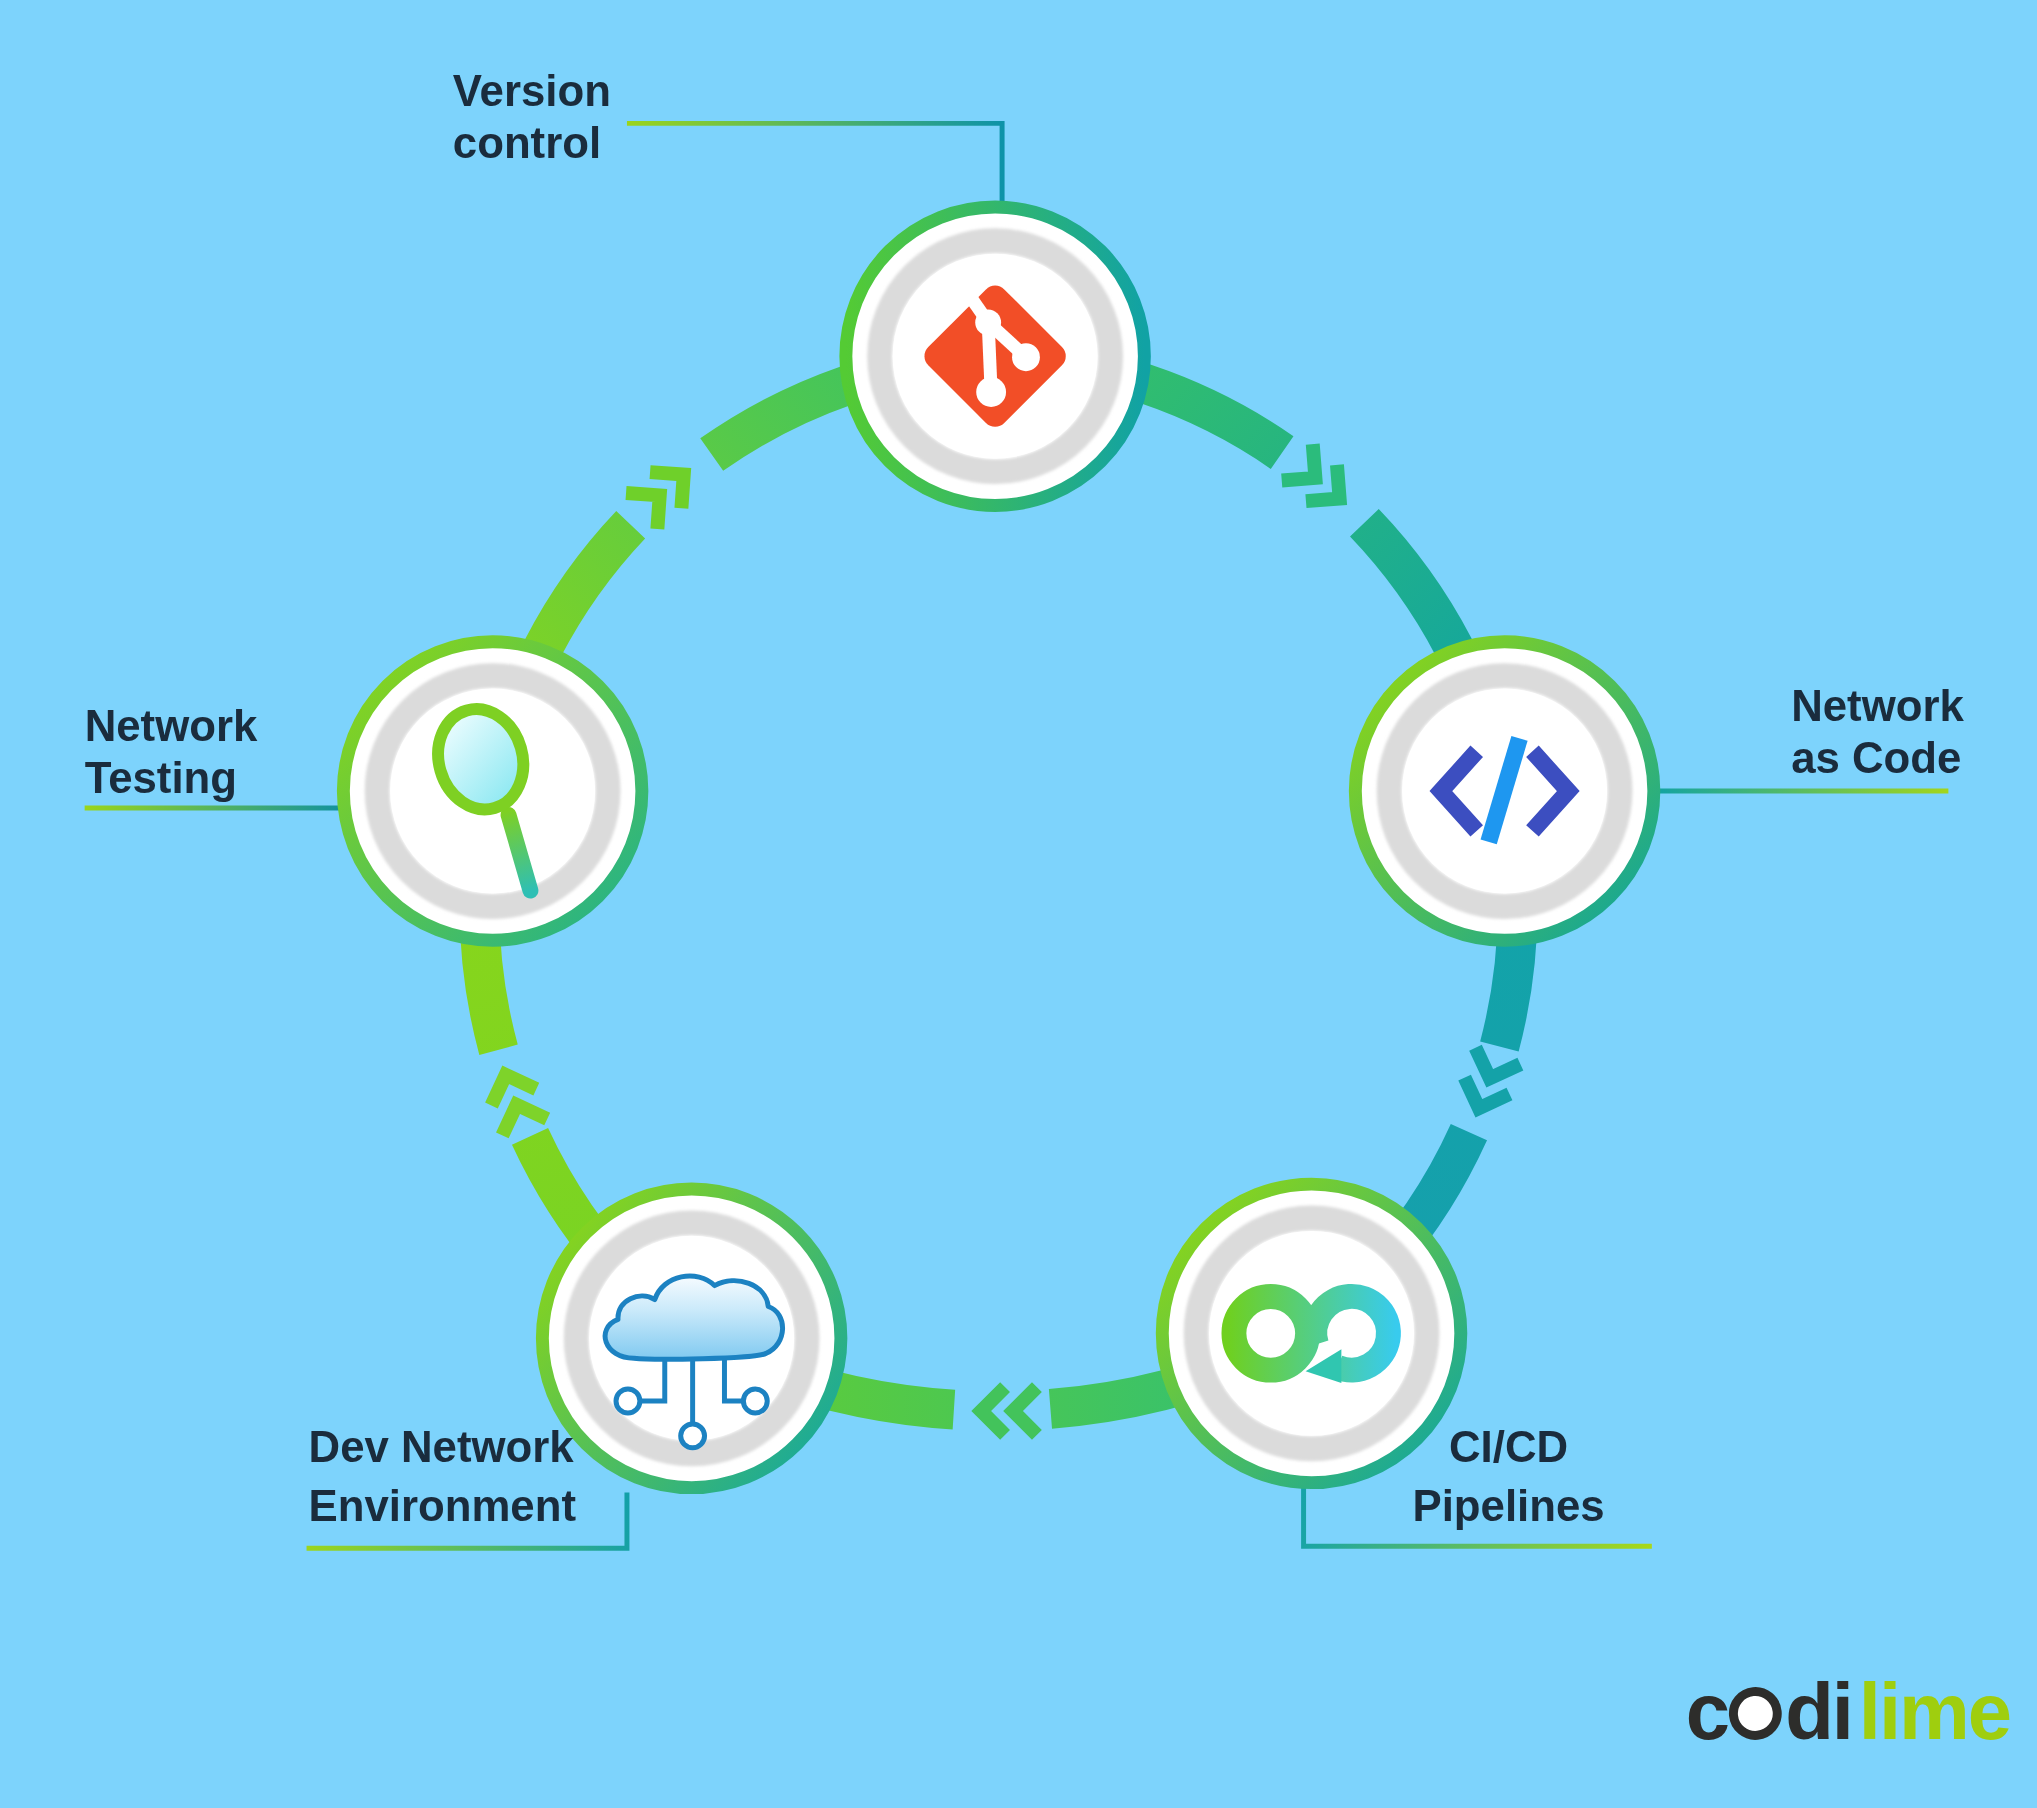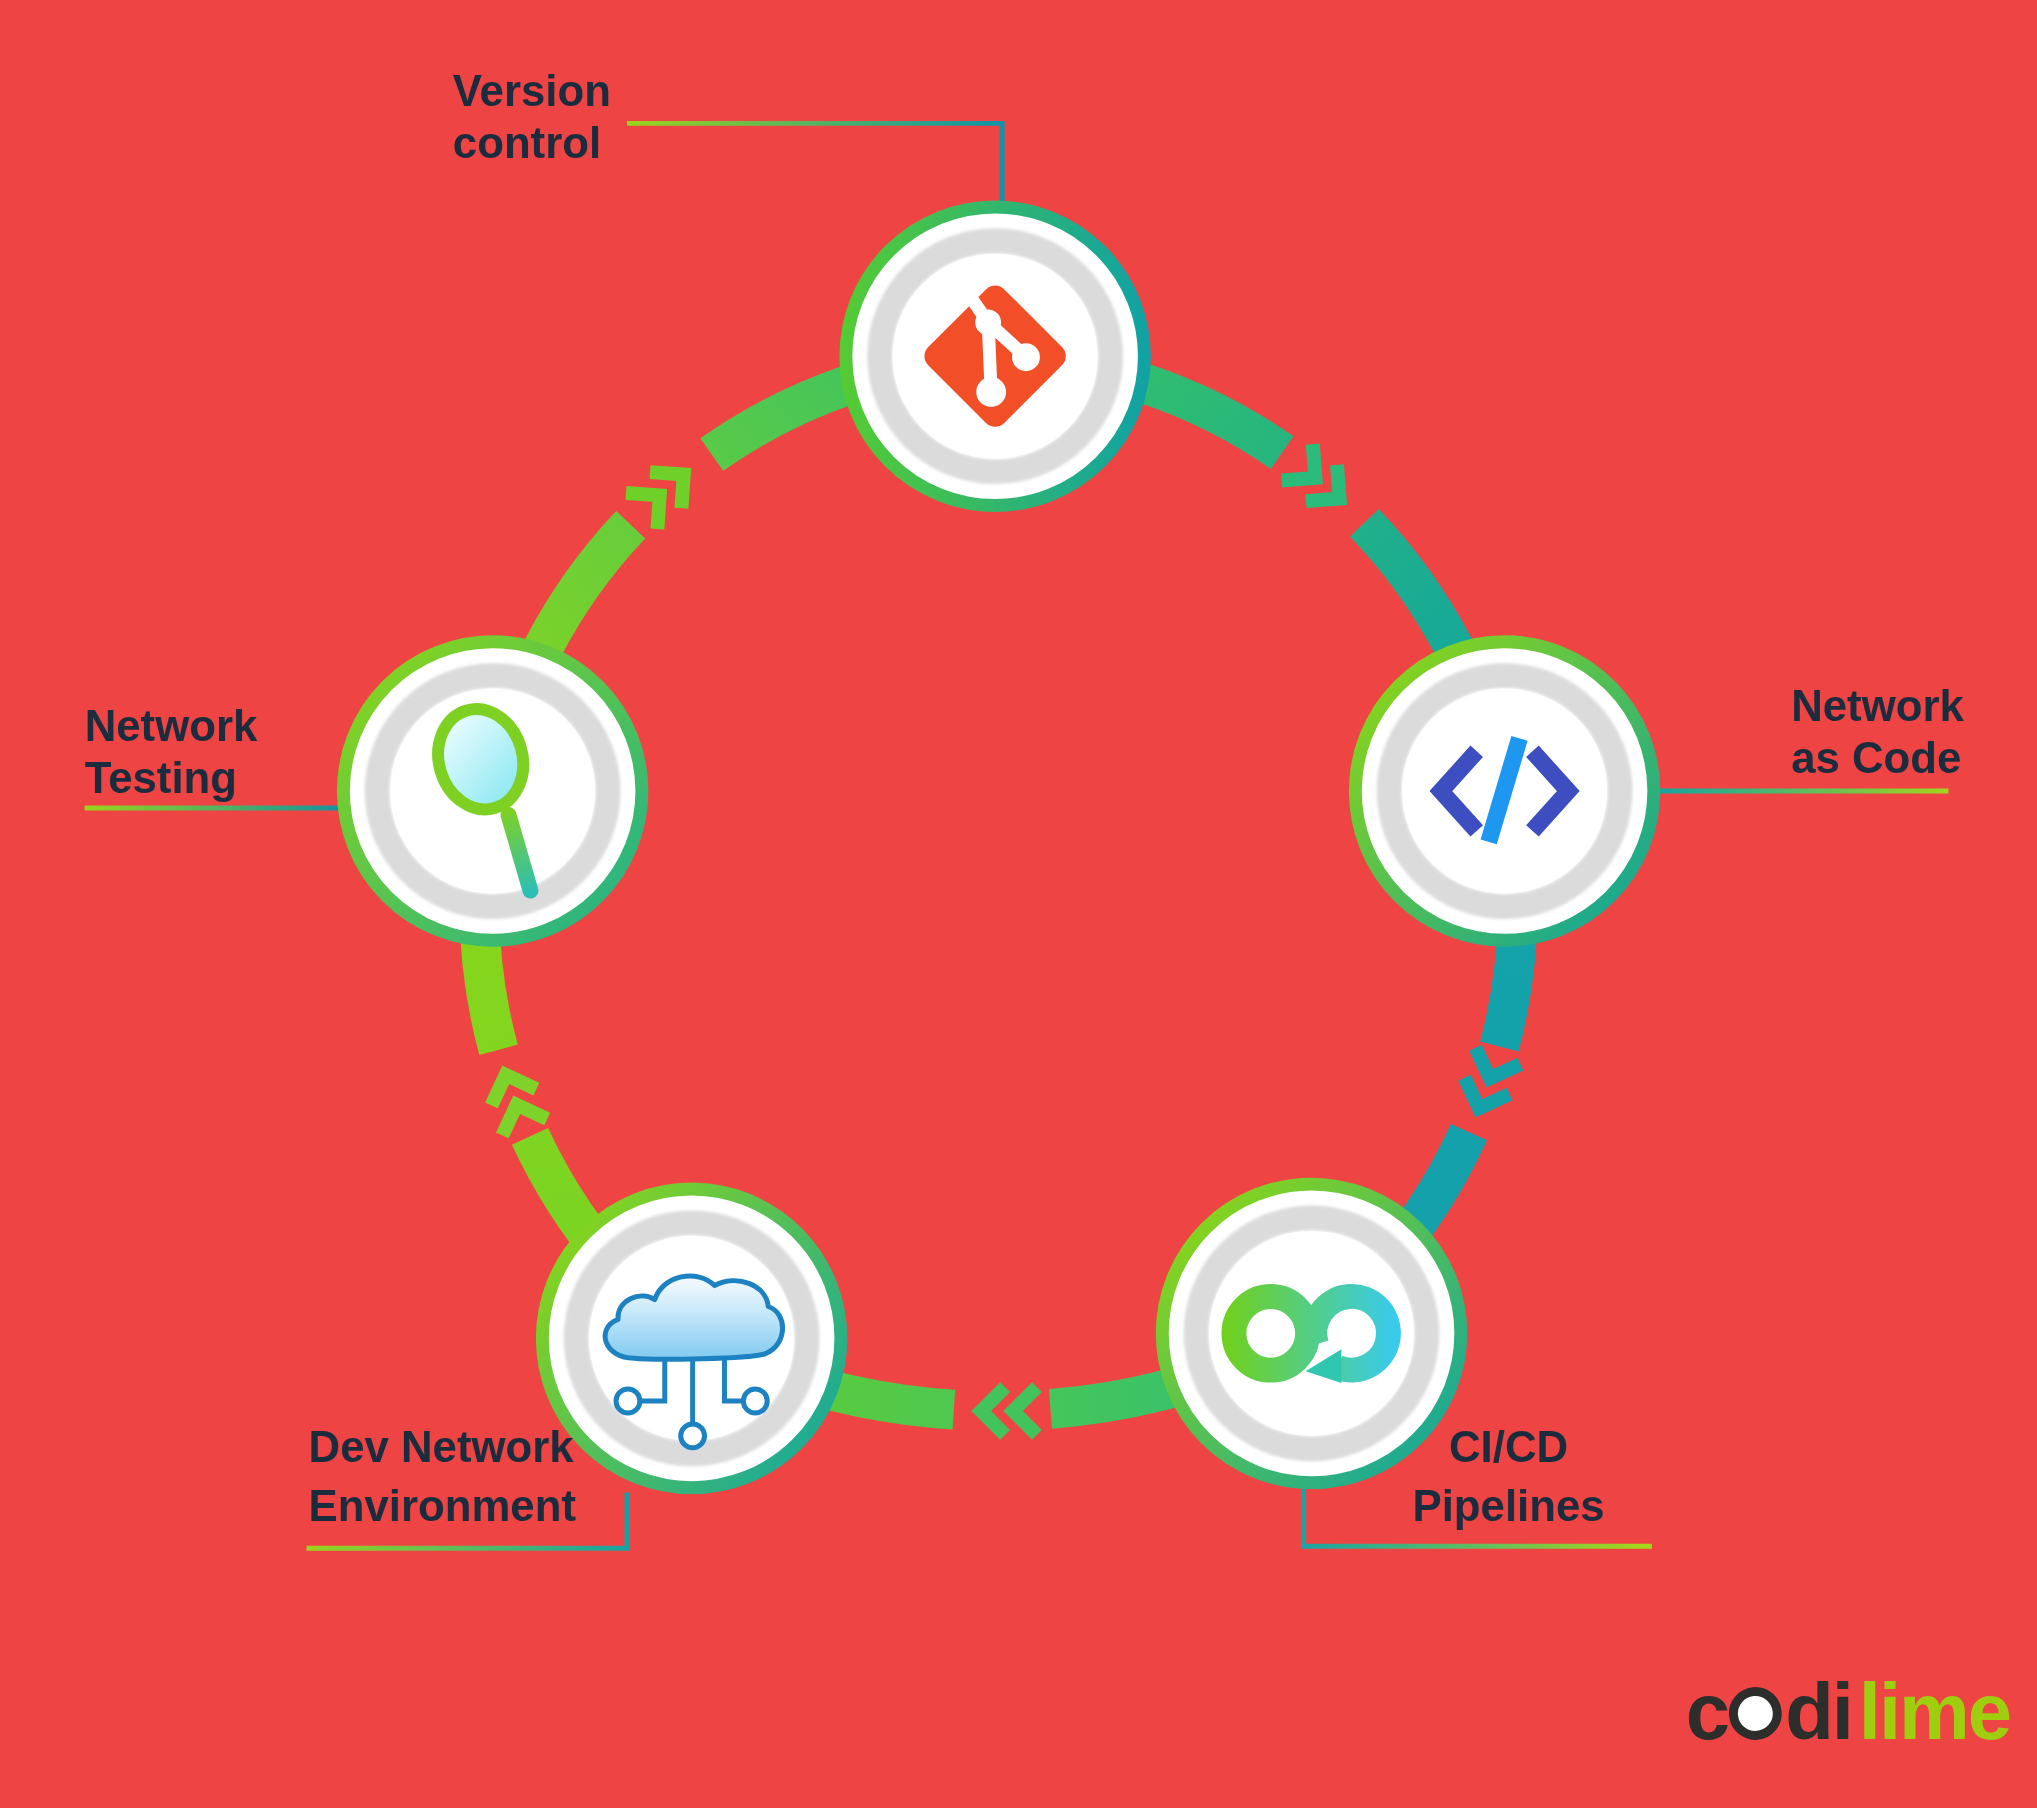--- a/index.html
+++ b/index.html
@@ -1,20 +1,20 @@
 <!DOCTYPE html>
 <html><head>
 <meta charset="utf-8">
 <style>
   html, body { margin: 0; padding: 0; background: #ffffff; }
   .stage {
     position: relative;
     width: 2038px;
     height: 1809px;
-    background: #ef4444;
+    background: #7dd3fc;
     font-family: "Liberation Sans", sans-serif;
     overflow: hidden;
   }
   svg { display: block; }
   .node-label {
     font-family: "Liberation Sans", sans-serif;
     font-weight: 700;
     font-size: 44px;
     fill: #1A2C3D;
   }

